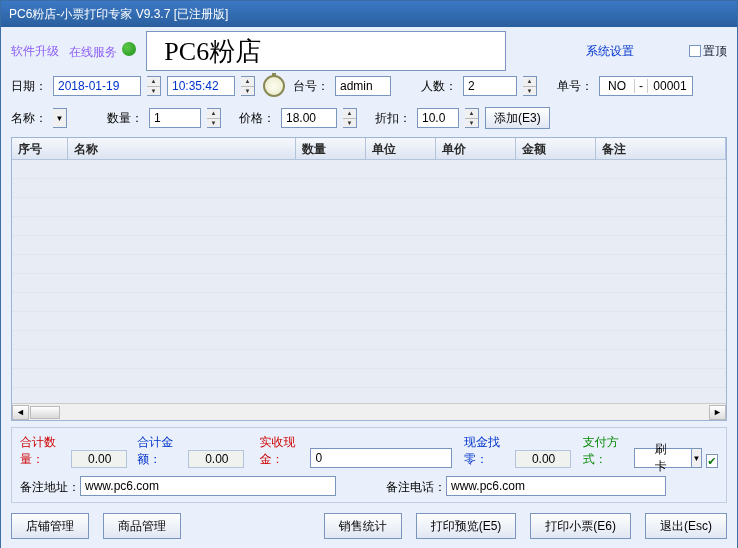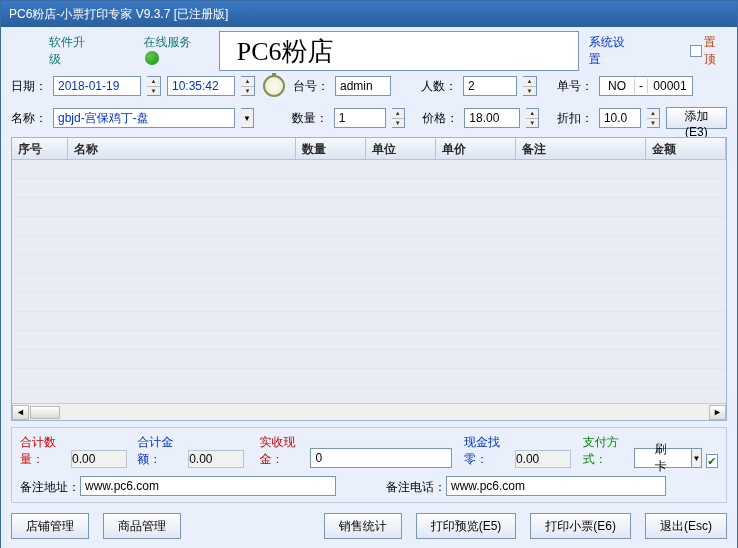--- a/index.html
+++ b/index.html
@@ -1,25 +1,25 @@
 <!DOCTYPE html>
 <html><head>
 <meta charset="utf-8">
 <style>
 * { box-sizing: border-box; margin: 0; padding: 0; font-family: "Microsoft YaHei", SimSun, sans-serif; font-size: 12px; }
 body { background: #fff; width: 738px; height: 548px; overflow: hidden; }
 .window { width: 738px; height: 548px; background: #fff; border: 1px solid #3a6ea5; }
 .titlebar { height: 26px; background: linear-gradient(to bottom, #3b78c4, #2a5f9e); color: #fff; display: flex; align-items: center; padding: 0 8px; font-size: 12px; }
 .content { background: #eaf0fb; height: calc(548px - 26px); padding: 8px 10px; display: flex; flex-direction: column; gap: 6px; }
 .toprow { display: flex; align-items: center; gap: 10px; height: 32px; }
-.link { color: #0f766e; cursor: pointer; margin-left: 38px; }
+.link { color: #8b5cf6; cursor: pointer; }
 .globe-icon { width: 14px; height: 14px; border-radius: 50%; background: radial-gradient(circle at 35% 35%, #5fc84a, #1a8f1a); display: inline-block; margin-left: 2px; }
 .shop-name-box { border: 1px solid #7a96bf; background: #fff; padding: 2px 17px; min-width: 360px; height: 40px; display: flex; align-items: center; font-size: 26px; font-family: SimSun, serif; }
 .syslink { color: #0033cc; cursor: pointer; margin-left: auto; }
-.pin-label { color: #c2410c; margin-left: 8px; display: flex; align-items: center; gap: 2px; padding-left: 37px; }
+.pin-label { color: #0f172a; margin-left: 8px; display: flex; align-items: center; gap: 2px; padding-left: 37px; }
 .pin-check { width: 12px; height: 12px; border: 1px solid #7a96bf; background: #fff; }
 .row { display: flex; align-items: center; gap: 6px; height: 26px; }
 .label { color: #000; white-space: nowrap; }
 .input { border: 1px solid #7a96bf; background: #fff; height: 20px; padding: 0 4px; }
 .input-blue { color: #0033cc; }
 .spin { display: inline-flex; flex-direction: column; width: 14px; height: 20px; border: 1px solid #7a96bf; border-left: none; background: #f0f0f0; }
 .spin-btn { flex: 1; display: flex; align-items: center; justify-content: center; font-size: 6px; color: #333; cursor: pointer; }
 .spin-btn:first-child { border-bottom: 1px solid #bbb; }
 .stopwatch { width: 22px; height: 22px; border-radius: 50%; border: 2px solid #8a8a55; background: radial-gradient(circle at 50% 50%, #fdfdf0, #e8e8c8); position: relative; margin: 0 2px; }
 .stopwatch::before { content: ""; position: absolute; top: -4px; left: 50%; width: 4px; height: 4px; background: #8a8a55; transform: translateX(-50%); }
@@ -34,21 +34,21 @@
 .table-body { flex: 1; background: repeating-linear-gradient(to bottom, #e8ecf5 0, #e8ecf5 18px, #e0e5f0 18px, #e0e5f0 19px); }
 .hscroll { height: 17px; background: #f0f0f0; border-top: 1px solid #ccc; display: flex; align-items: center; }
 .hscroll .arrow { width: 17px; height: 15px; border: 1px solid #bbb; background: linear-gradient(#fff,#ddd); display: flex; align-items: center; justify-content: center; font-size: 9px; cursor: pointer; }
 .hscroll .track { flex: 1; height: 15px; }
 .hscroll .thumb { width: 30px; height: 13px; margin: 1px; background: linear-gradient(#fff,#d8d8d8); border: 1px solid #bbb; }
 .summary { border: 1px solid #c2cde0; background: #eaf0fb; padding: 6px 8px; display: flex; flex-direction: column; gap: 8px; }
 .sum-row { display: flex; align-items: flex-end; gap: 0; }
 .label-red { color: #c00; }
 .label-blue { color: #0033cc; }
 .label-green { color: #0a8a0a; }
-.val-box { border: 1px solid #b5c4dd; background: #f0f2f0; height: 18px; min-width: 56px; padding: 0 0; display: flex; align-items: center; }
+.val-box { border: 1px solid #b5c4dd; background: #f0f2f0; height: 18px; min-width: 56px; padding: 0 16px; display: flex; align-items: center; }
 .val-box-white { background: #fff; border: 1px solid #7a96bf; min-width: 70px; height: 20px; padding: 0 4px; display: flex; align-items: center; }
 .pay-select { display: flex; }
 .pay-select .sv { border: 1px solid #7a96bf; background: #fff; height: 20px; min-width: 50px; padding: 0 20px; display: flex; align-items: center; }
 .chk { width: 14px; height: 14px; border: 1px solid #7a96bf; background: #fff; display: flex; align-items: center; justify-content: center; color: #0a7a0a; font-size: 11px; margin-left: 4px; cursor: pointer; }
 .bottom-buttons { display: flex; gap: 14px; padding: 4px 0 2px; align-items: center; }
 .bottom-buttons .spacer { flex: 1; }
 .big-btn { height: 26px; padding: 0 14px; border: 1px solid #7a96bf; background: linear-gradient(to bottom, #fefefe, #e0e7f3); cursor: pointer; }
 </style>
 </head>
 <body>
@@ -96,21 +96,20 @@
       <span class="label">单号：</span>
       <div class="order-no-box">
         <span style="min-width:34px;text-align:center">NO</span>
         <span class="sep">-</span>
         <span style="min-width:44px;text-align:center">00001</span>
       </div>
     </div>
 
     <div class="row">
       <span class="label">名称：</span>
-      <input class="input input-blue" style="width: 196px;" value="gbjd-宫保鸡丁-盘">
       <span class="dropdown-btn">▼</span>
       <span style="width:28px"></span>
       <span class="label">数量：</span>
       <input class="input" style="width: 52px;" value="1">
       <span class="spin">
           <span class="spin-btn">▲</span>
           <span class="spin-btn">▼</span>
         </span>
       <span style="width:6px"></span>
       <span class="label">价格：</span>
@@ -129,22 +128,22 @@
       <button class="add-btn">添加(E3)</button>
     </div>
 
     <div class="table-wrap">
       <div class="table-header">
         <div class="th" style="width:56px">序号</div>
         <div class="th" style="width:228px">名称</div>
         <div class="th" style="width:70px">数量</div>
         <div class="th" style="width:70px">单位</div>
         <div class="th" style="width:80px">单价</div>
+        <div class="th" style="width:80px">金额</div>
         <div class="th" style="flex:1">备注</div>
-        <div class="th" style="width:80px">金额</div>
       </div>
       <div class="table-body"></div>
       <div class="hscroll">
         <div class="arrow">◄</div>
         <div class="track">
             <div class="thumb"></div>
           </div>
         <div class="arrow">►</div>
       </div>
     </div>

